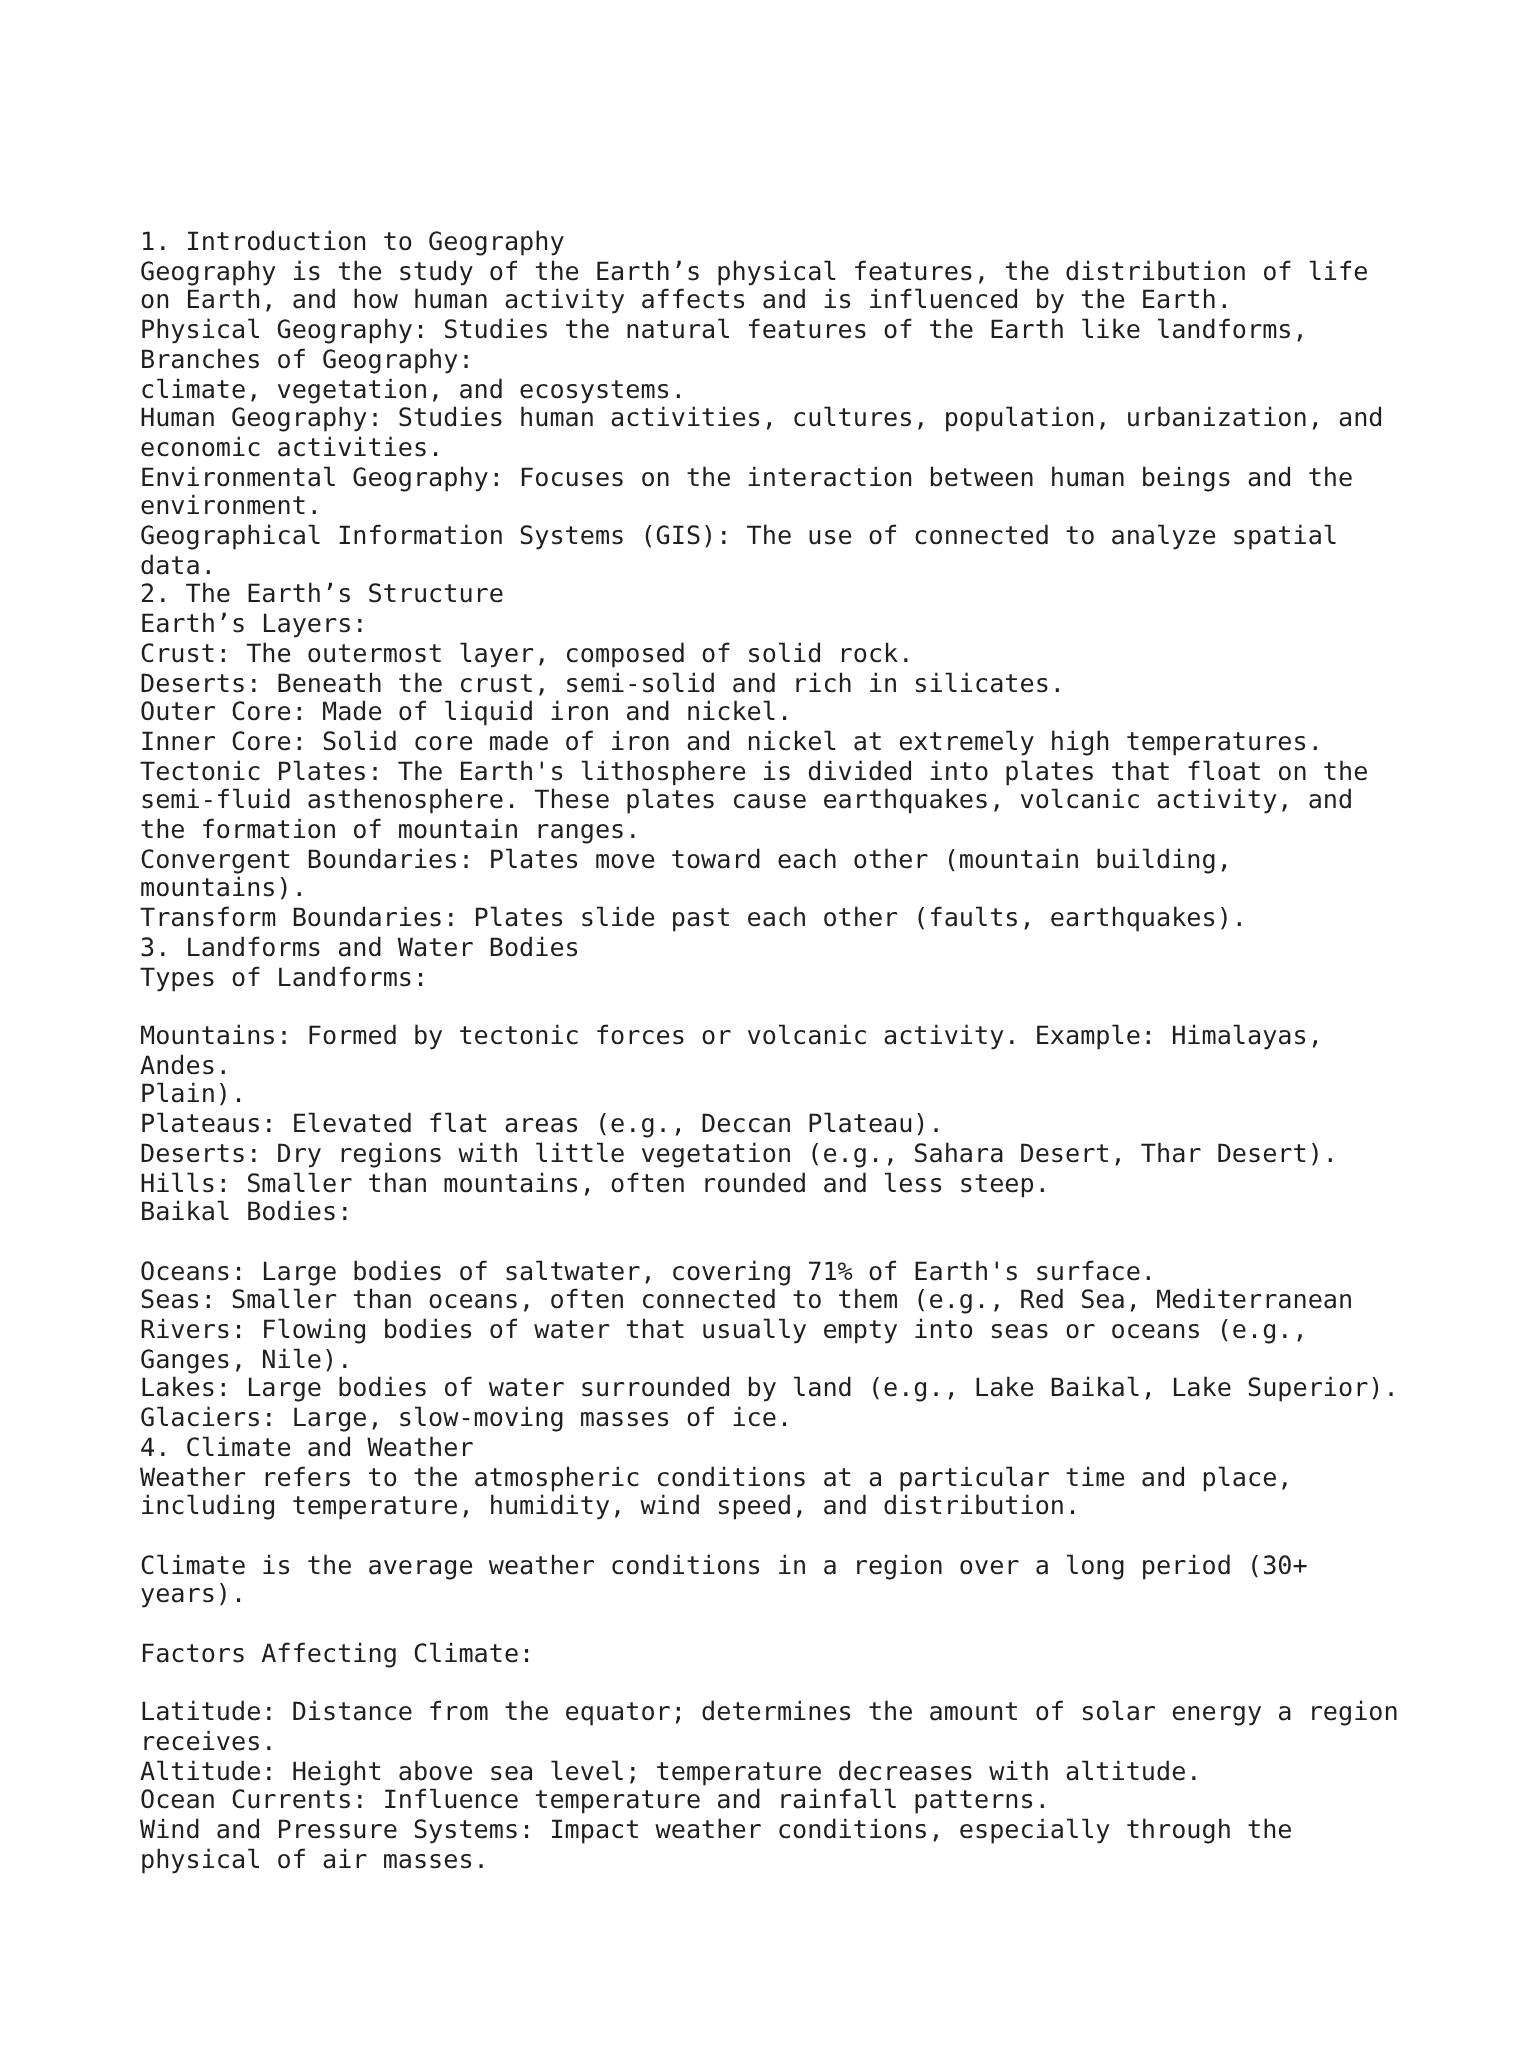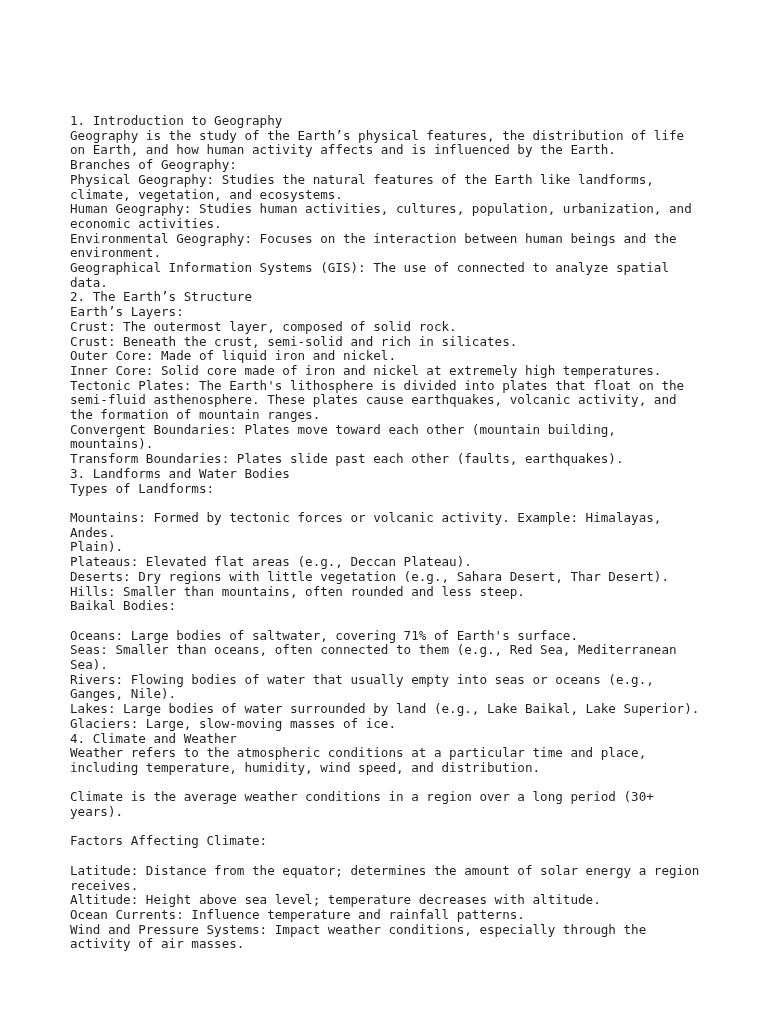--- a/index.html
+++ b/index.html
@@ -37,33 +37,33 @@
   }
 </style>
 </head>
 <body>
 
 <div class="page" style="background: rgb(255, 255, 255); margin-top: 42px;">
   <div class="text-block" style="color: rgb(31, 31, 31);">
       <div class="line">1. Introduction to Geography</div>
       <div class="line">Geography is the study of the Earth’s physical features, the distribution of life</div>
       <div class="line">on Earth, and how human activity affects and is influenced by the Earth.</div>
+      <div class="line">Physical Geography: Studies the natural features of the Earth like landforms,</div>
       <div class="line">Branches of Geography:</div>
-      <div class="line">Physical Geography: Studies the natural features of the Earth like landforms,</div>
       <div class="line">climate, vegetation, and ecosystems.</div>
       <div class="line">Human Geography: Studies human activities, cultures, population, urbanization, and</div>
       <div class="line">economic activities.</div>
       <div class="line">Environmental Geography: Focuses on the interaction between human beings and the</div>
       <div class="line">environment.</div>
       <div class="line">Geographical Information Systems (GIS): The use of connected to analyze spatial</div>
       <div class="line">data.</div>
       <div class="line">2. The Earth’s Structure</div>
       <div class="line">Earth’s Layers:</div>
       <div class="line">Crust: The outermost layer, composed of solid rock.</div>
-      <div class="line">Crust: Beneath the crust, semi-solid and rich in silicates.</div>
+      <div class="line">Deserts: Beneath the crust, semi-solid and rich in silicates.</div>
       <div class="line">Outer Core: Made of liquid iron and nickel.</div>
       <div class="line">Inner Core: Solid core made of iron and nickel at extremely high temperatures.</div>
       <div class="line">Tectonic Plates: The Earth's lithosphere is divided into plates that float on the</div>
       <div class="line">semi-fluid asthenosphere. These plates cause earthquakes, volcanic activity, and</div>
       <div class="line">the formation of mountain ranges.</div>
       <div class="line">Convergent Boundaries: Plates move toward each other (mountain building,</div>
       <div class="line">mountains).</div>
       <div class="line">Transform Boundaries: Plates slide past each other (faults, earthquakes).</div>
       <div class="line">3. Landforms and Water Bodies</div>
       <div class="line">Types of Landforms:</div>
@@ -71,35 +71,34 @@
       <div class="line">Mountains: Formed by tectonic forces or volcanic activity. Example: Himalayas,</div>
       <div class="line">Andes.</div>
       <div class="line">Plain).</div>
       <div class="line">Plateaus: Elevated flat areas (e.g., Deccan Plateau).</div>
       <div class="line">Deserts: Dry regions with little vegetation (e.g., Sahara Desert, Thar Desert).</div>
       <div class="line">Hills: Smaller than mountains, often rounded and less steep.</div>
       <div class="line">Baikal Bodies:</div>
       <div class="line">&nbsp;</div>
       <div class="line">Oceans: Large bodies of saltwater, covering 71% of Earth's surface.</div>
       <div class="line">Seas: Smaller than oceans, often connected to them (e.g., Red Sea, Mediterranean</div>
-      <div class="line">Sea).</div>
       <div class="line">Rivers: Flowing bodies of water that usually empty into seas or oceans (e.g.,</div>
       <div class="line">Ganges, Nile).</div>
       <div class="line">Lakes: Large bodies of water surrounded by land (e.g., Lake Baikal, Lake Superior).</div>
       <div class="line">Glaciers: Large, slow-moving masses of ice.</div>
       <div class="line">4. Climate and Weather</div>
       <div class="line">Weather refers to the atmospheric conditions at a particular time and place,</div>
       <div class="line">including temperature, humidity, wind speed, and distribution.</div>
       <div class="line">&nbsp;</div>
       <div class="line">Climate is the average weather conditions in a region over a long period (30+</div>
       <div class="line">years).</div>
       <div class="line">&nbsp;</div>
       <div class="line">Factors Affecting Climate:</div>
       <div class="line">&nbsp;</div>
       <div class="line">Latitude: Distance from the equator; determines the amount of solar energy a region</div>
       <div class="line">receives.</div>
       <div class="line">Altitude: Height above sea level; temperature decreases with altitude.</div>
       <div class="line">Ocean Currents: Influence temperature and rainfall patterns.</div>
       <div class="line">Wind and Pressure Systems: Impact weather conditions, especially through the</div>
-      <div class="line">activity of air masses.</div>
+      <div class="line">physical of air masses.</div>
     </div>
   <div class="next-page" style="background: rgb(50, 58, 148);"></div>
 </div>
 
 </body></html>

